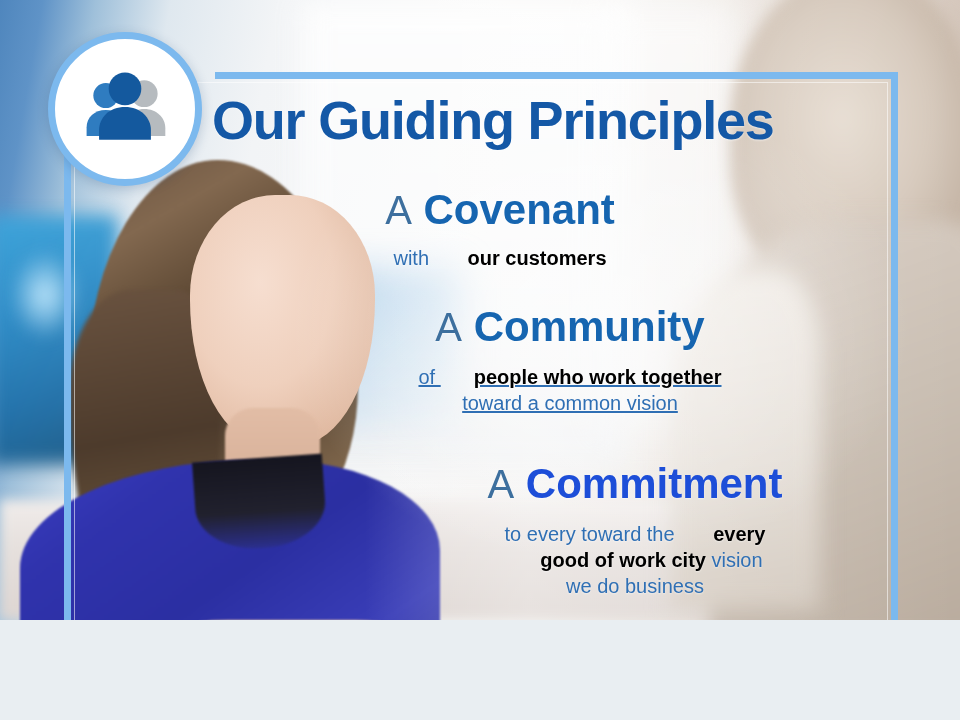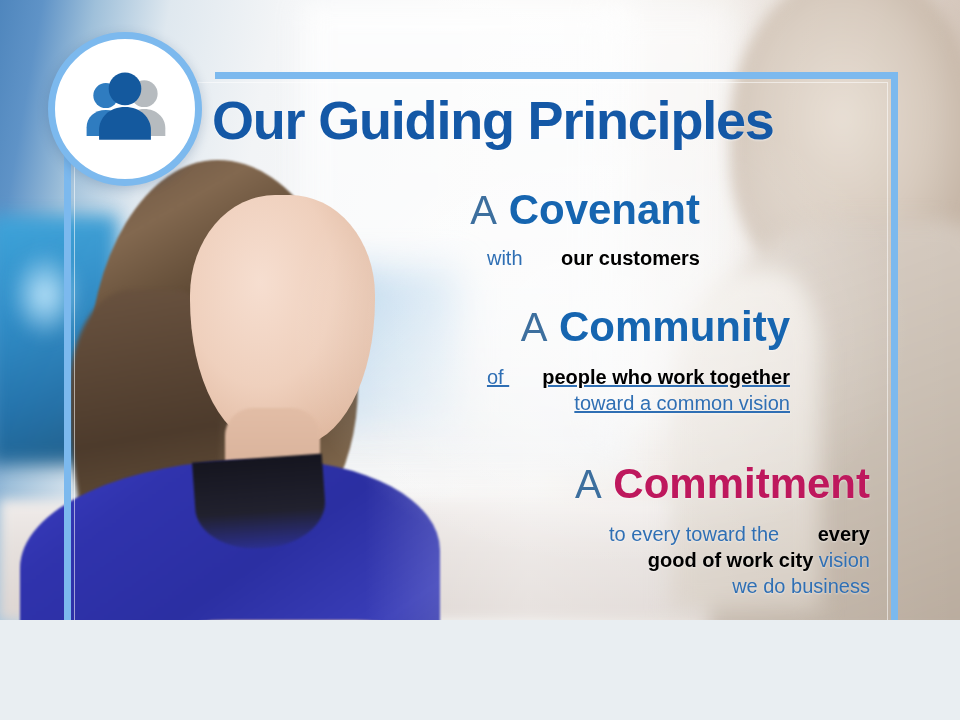--- a/index.html
+++ b/index.html
@@ -202,21 +202,21 @@
     position:absolute; left:212px; top:93px;
     width:660px;
     font-size:54px; font-weight:bold;
     letter-spacing:-1.2px;
     color:#1458a6;
     text-align:left;
     line-height:1;
     text-shadow:0 1px 2px rgba(255,255,255,.55);
   }
 
-  .block{ position:absolute; text-align:right; }
+  .block{ position:absolute; text-align:center; }
 
   .big{
     font-size:42px;
     color:#1c6ab4;
     line-height:1.06;
     white-space:nowrap;
     text-shadow:0 1px 2px rgba(255,255,255,.5);
   }
   .big .art{ font-weight:normal; color:#3d6f9e; font-size:40px; }
   .big .key{ font-weight:bold; color:#1665b0; }
@@ -317,21 +317,21 @@
     </div>
     <div class="sub" style="color: rgb(47, 111, 180); text-decoration: underline;">
         <div><span>of </span><b>people who work together</b></div>
         <div><span>toward a common vision</span></div>
       </div>
   </div>
 
   <div class="block" id="block-commitment">
     <div class="big">
       <span class="art" style="color: rgb(61, 111, 158);">A</span>
-      <span class="key" style="color: #be185d;">Commitment</span>
+      <span class="key" style="color: #1d4ed8;">Commitment</span>
     </div>
     <div class="sub" style="color: rgb(47, 111, 180);">
         <div><span>to every toward the </span><b>every</b></div>
         <div><b>good of work city</b><span> vision</span></div>
         <div><span>we do business</span></div>
       </div>
   </div>
 
 </div>
 

